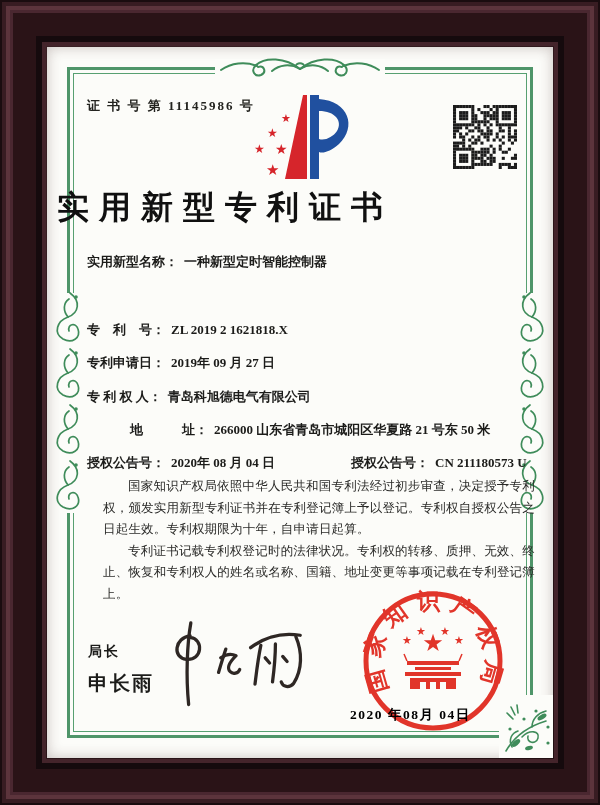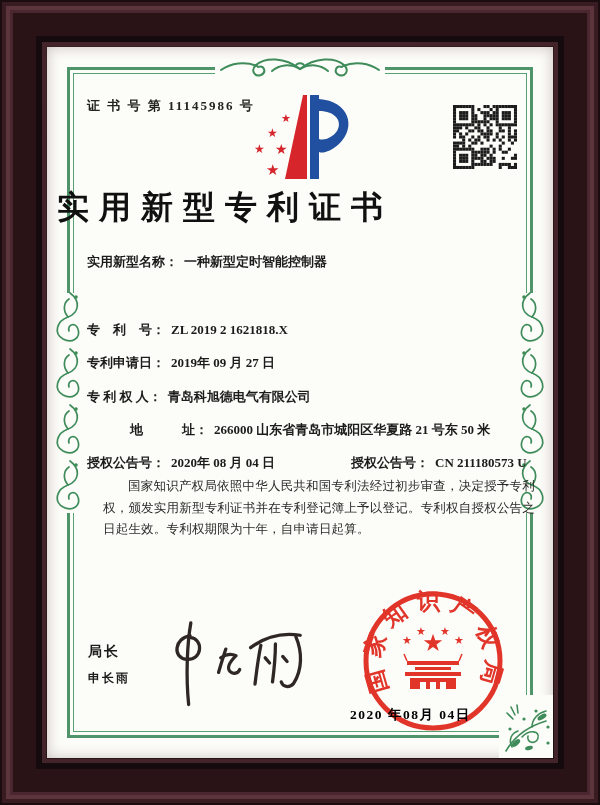--- a/index.html
+++ b/index.html
@@ -37,21 +37,21 @@
   .row { position:absolute; left:40px; right:36px; height:20px; font-size:13px; color:#1c1c1a; white-space:nowrap; }
   .flabel { font-weight:700;text-align:center; }
   .fvalue { font-weight:600; margin-left:6px;text-align:center; }
   .pair2 { position:absolute; left:264px; top:0; }
 
   .paras { position:absolute; left:40px; top:429px; width:432px; font-size:12.5px;
            line-height:1.72; color:#2a2a28; text-align:justify; font-weight:500;margin-left:16px; }
   .paras p { text-indent:2em; letter-spacing:.2px; }
 
   .director-title { position:absolute; left:41px; top:596px; font-size:14px; font-weight:700; color:#1c1c1a; letter-spacing:2px;font-family:Liberation Serif, serif;}
-  .director-name  { position:absolute; left:41px; top:623px; font-size:12px; font-weight:700; color:#1c1c1a; letter-spacing:2px;}
+  .director-name  { position:absolute; left:41px; top:623px; font-size:20px; font-weight:700; color:#1c1c1a; letter-spacing:2px;}
   .signature { position:absolute; left:103px; top:567px; }
   .seal { position:absolute; left:311px; top:539px; opacity:.93; }
   .seal-date { position:absolute; left:303px; top:659px; font-size:13.5px; font-weight:600;
                color:#000000; letter-spacing:1.5px; z-index:6; }
 </style>
 </head>
 <body>
 
 <div class="frame">
   <div class="page">
@@ -395,20 +395,21 @@
     </div>
     <div class="row" style="top:407px;">
       <span class="flabel">授权公告号：</span><span class="fvalue">2020年 08 月 04 日</span>
       <span class="pair2">
         <span class="flabel">授权公告号：</span><span class="fvalue">CN 211180573 U</span>
       </span>
     </div>
 
     <div class="paras">
       <p>国家知识产权局依照中华人民共和国专利法经过初步审查，决定授予专利权，颁发实用新型专利证书并在专利登记簿上予以登记。专利权自授权公告之日起生效。专利权期限为十年，自申请日起算。</p>
+      <p>专利证书记载专利权登记时的法律状况。专利权的转移、质押、无效、终止、恢复和专利权人的姓名或名称、国籍、地址变更等事项记载在专利登记簿上。</p>
     </div>
 
     <div class="director-title">局长</div>
     <div class="director-name">申长雨</div>
 
     <svg class="signature" width="175" height="95" viewBox="0 0 240 130">
       <g stroke="#2e2724" stroke-width="4.5" fill="none" stroke-linecap="round" stroke-linejoin="round">
         <path d="M56 12 C 51 40 49 84 53 124"></path>
         <path d="M55 30 C 34 32 30 60 50 62 C 72 64 74 34 55 32"></path>
         <path d="M104 48 C 100 60 97 70 94 80"></path>

